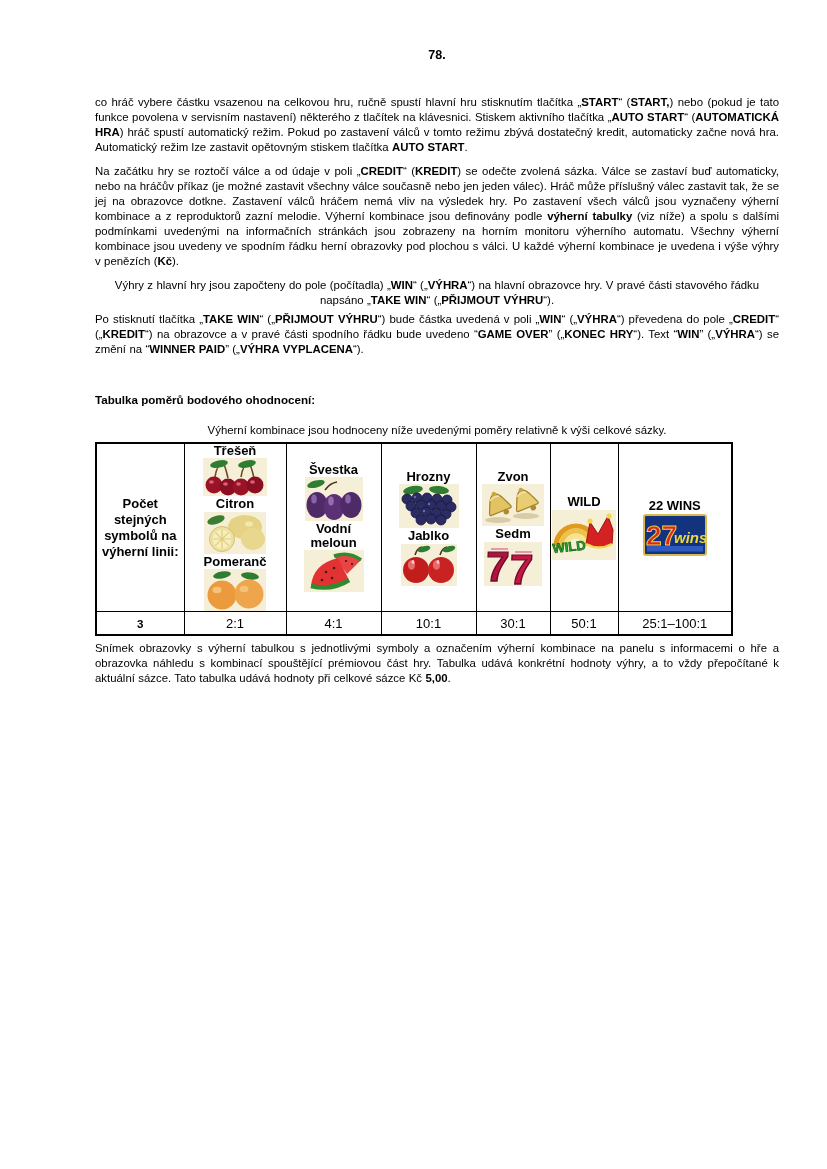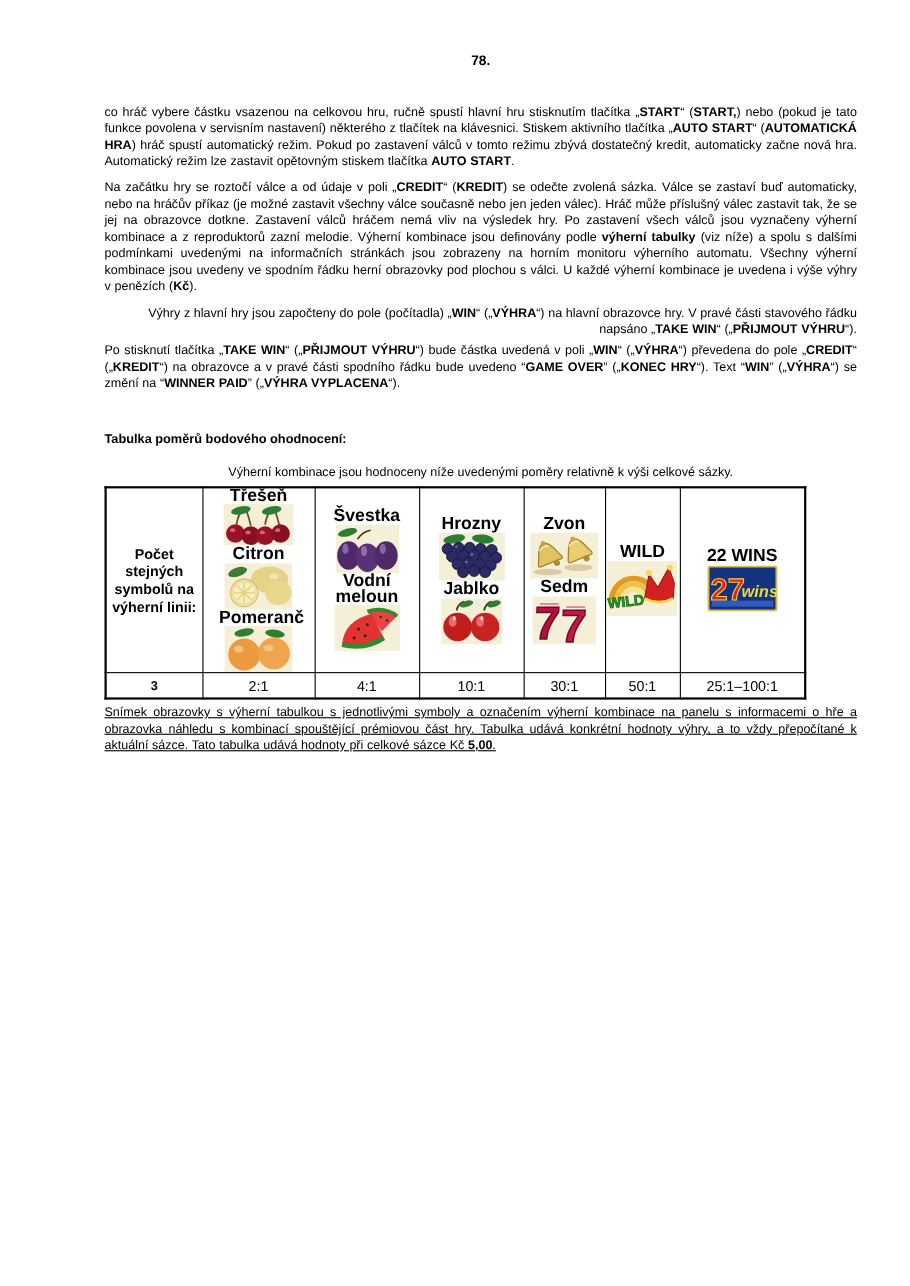--- a/index.html
+++ b/index.html
@@ -1,35 +1,35 @@
 <!DOCTYPE html>
 <html><head>
 <meta charset="utf-8">
 <style>
   html,body{margin:0;padding:0;background:#fff;}
   .page{width:827px;height:1169px;background:#fff;color:#000;box-sizing:border-box;
         padding:48px 48px 0 95px;font-family:"Liberation Sans",sans-serif;position:relative;overflow:hidden;}
   .page-number{text-align:center;font-weight:bold;font-size:12.5px;margin-bottom:33px;}
   .para{font-size:11.4px;line-height:15px;margin:4px 0 9px 0;word-spacing:0.2px;}
   .para.justify{text-align:justify;}
-  .para.left{text-align:right;}
+  .para.left{text-align:center;}
   .para.no-gap{margin-bottom:0;}
   .section-heading{font-weight:bold;font-size:11.6px;margin-top:36px;}
   .table-intro{font-size:11.4px;margin-top:18px;margin-bottom:6px;text-align:center;}
   table.payout{border-collapse:collapse;border:2px solid #000;table-layout:fixed;width:636px;}
   table.payout td{border:1px solid #000;text-align:center;vertical-align:middle;padding:0;overflow:hidden;}
   .head-cell{font-weight:bold;font-size:13px;line-height:16px;padding:0 5px;}
   .sym-cell{height:167px;}
   .sym-stack{display:flex;flex-direction:column;align-items:center;justify-content:center;height:167px;gap:1px;}
-  .sym-label{font-weight:bold;font-size:16px;line-height:13.5px;max-width:72px;}
+  .sym-label{font-weight:bold;font-size:13px;line-height:13.5px;max-width:72px;}
   .sym-img{line-height:0;}
   .sym-img svg{display:block;}
   .count-cell{font-weight:bold;font-size:11.6px;height:22px;}
   .ratio-cell{font-size:13px;height:22px;}
-  .closing-wrap{margin-top:5px;text-decoration:underline;}
+  .closing-wrap{margin-top:5px;}
   b{font-weight:bold;}
 </style>
 </head>
 <body>
 
 <div class="page">
   <div class="page-number">78.</div>
   <div id="paragraphs-top">
       <p class="para justify"><span>co hráč vybere částku vsazenou na celkovou hru, ručně spustí hlavní hru stisknutím tlačítka „</span><b>START</b><span>“ (</span><b>START,</b><span>) nebo (pokud je tato funkce povolena v servisním nastavení) některého z tlačítek na klávesnici. Stiskem aktivního tlačítka „</span><b>AUTO START</b><span>“ (</span><b>AUTOMATICKÁ HRA</b><span>) hráč spustí automatický režim. Pokud po zastavení válců v tomto režimu zbývá dostatečný kredit, automaticky začne nová hra. Automatický režim lze zastavit opětovným stiskem tlačítka </span><b>AUTO START</b><span>.</span></p>
       <p class="para justify"><span>Na začátku hry se roztočí válce a od údaje v poli „</span><b>CREDIT</b><span>“ (</span><b>KREDIT</b><span>) se odečte zvolená sázka. Válce se zastaví buď automaticky, nebo na hráčův příkaz (je možné zastavit všechny válce současně nebo jen jeden válec). Hráč může příslušný válec zastavit tak, že se jej na obrazovce dotkne. Zastavení válců hráčem nemá vliv na výsledek hry. Po zastavení všech válců jsou vyznačeny výherní kombinace a z reproduktorů zazní melodie. Výherní kombinace jsou definovány podle </span><b>výherní tabulky</b><span> (viz níže) a spolu s dalšími podmínkami uvedenými na informačních stránkách jsou zobrazeny na horním monitoru výherního automatu. Všechny výherní kombinace jsou uvedeny ve spodním řádku herní obrazovky pod plochou s válci. U každé výherní kombinace je uvedena i výše výhry v penězích (</span><b>Kč</b><span>).</span></p>

